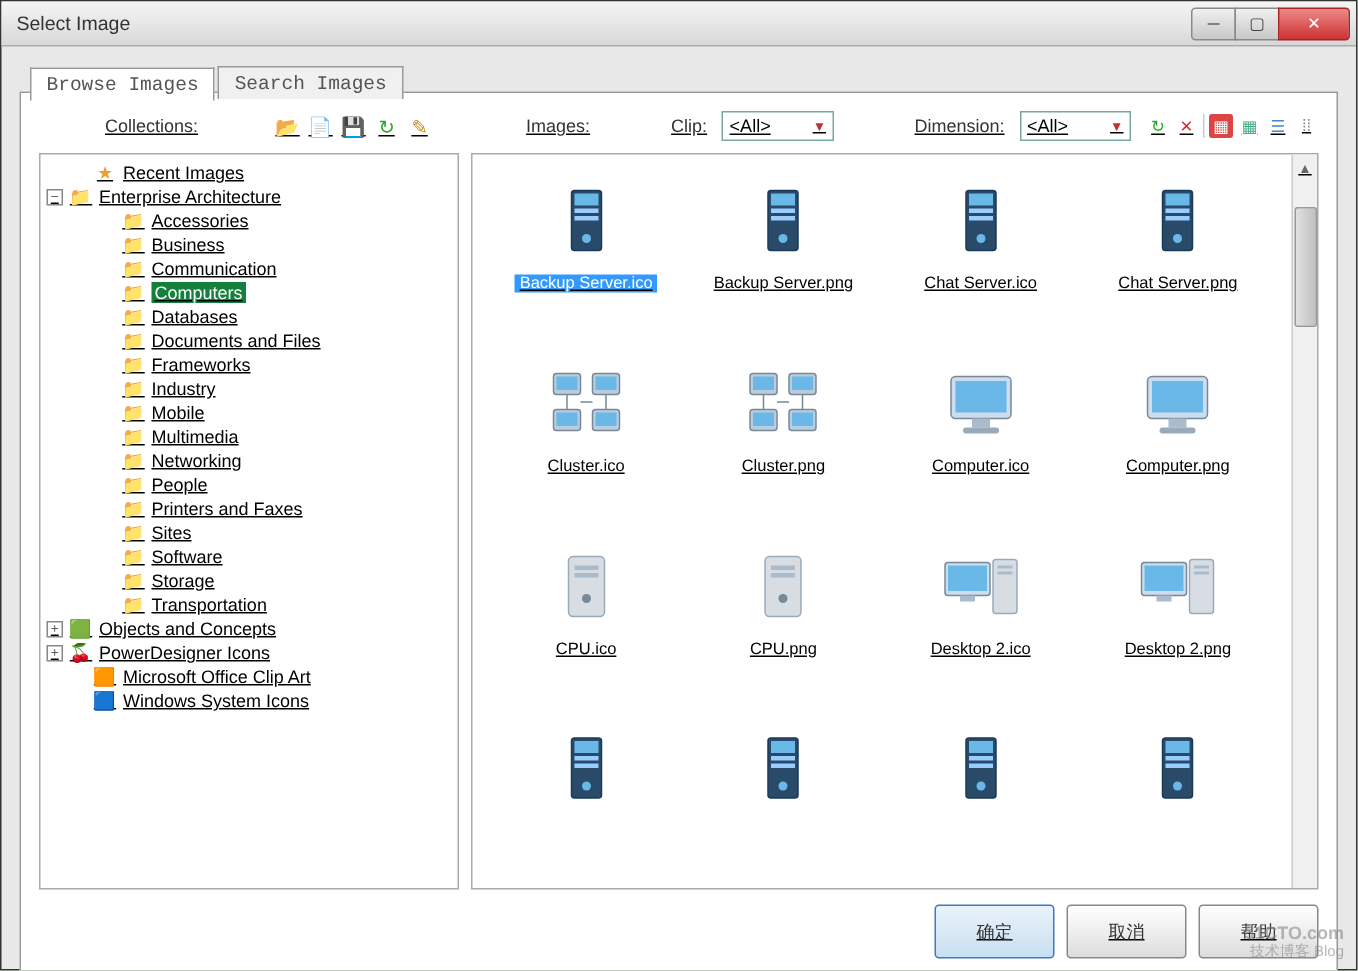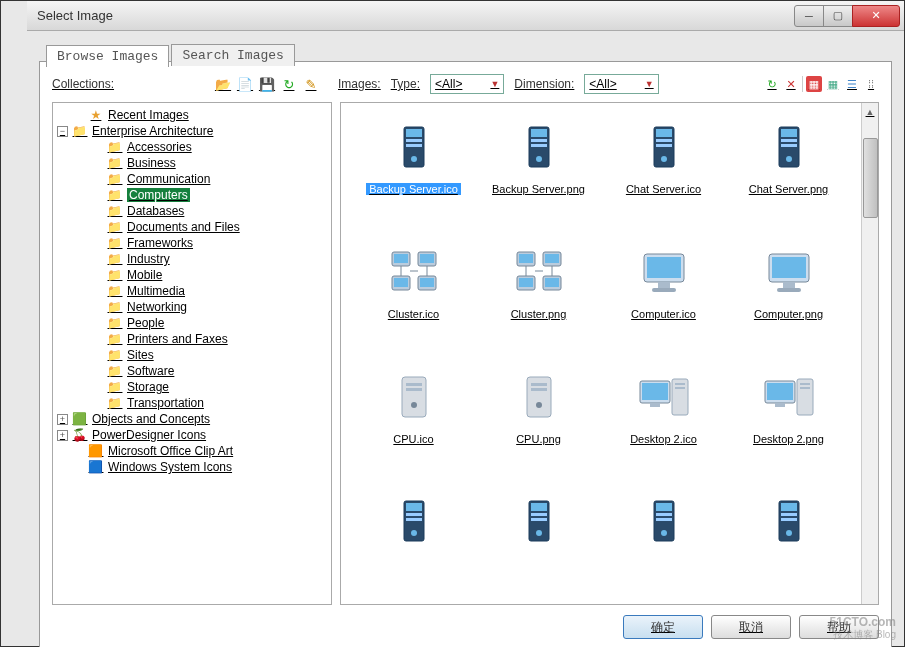--- a/index.html
+++ b/index.html
@@ -1,32 +1,32 @@
 <!DOCTYPE html>
 <html><head>
 <meta charset="utf-8">
 <style>
 * { box-sizing: border-box; margin: 0; padding: 0; font-family: "Microsoft Sans Serif", Tahoma, sans-serif; font-size: 12px; }
 body { background: #5a7a4a; width: 905px; height: 647px; overflow: hidden; position: relative; }
-.window { position: absolute; top: 0; left: 0; width: 905px; height: 647px; background: #e8e8e8; border: 1px solid #333; box-shadow: 0 0 10px rgba(0,0,0,0.5); padding-left: 26px; }
+.window { position: absolute; top: 0; left: 0; width: 905px; height: 647px; background: #e8e8e8; border: 1px solid #333; box-shadow: 0 0 10px rgba(0,0,0,0.5); }
 .titlebar { height: 30px; background: linear-gradient(to bottom, #f5f5f5, #d8d8d8); display: flex; align-items: center; padding-left: 10px; border-bottom: 1px solid #aaa; }
 .titlebar-text { color: #333; font-size: 13px; flex: 1; }
 .win-btns { display: flex; height: 22px; margin-right: 4px; }
 .win-btn { width: 30px; height: 22px; border: 1px solid #888; background: linear-gradient(to bottom, #f0f0f0, #c8c8c8); display: flex; align-items: center; justify-content: center; font-size: 11px; color: #444; margin-left: -1px; }
 .win-btn.close { width: 48px; background: linear-gradient(to bottom, #e88, #c33); color: #fff; border-color: #a22; border-top-right-radius: 3px; border-bottom-right-radius: 3px; }
 .win-btn.min { border-top-left-radius: 3px; border-bottom-left-radius: 3px; }
 .content { padding: 12px; height: calc(100% - 30px); text-decoration: underline; }
 .panel { background: #fff; border: 1px solid #999; height: 100%; position: relative; padding: 4px; }
 .tabs { position: absolute; top: -18px; left: 6px; display: flex; }
 .tab { padding: 3px 10px; border: 1px solid #999; background: #f0f0f0; font-family: "Courier New", monospace; font-size: 13px; color: #555; border-bottom: none; margin-right: 2px; }
 .tab.active { background: #fff; position: relative; top: 1px; }
 .main-area { display: flex; flex-direction: column; height: 100%; padding: 8px; }
 .toolbar-row { display: flex; align-items: center; margin-bottom: 8px; gap: 6px; }
 .toolbar-left { width: 280px; display: flex; align-items: center; }
-.toolbar-label { color: #333; }
+.toolbar-label { color: #333; margin-left: 44px; }
 .tb-icons { display: flex; gap: 4px; margin-left: auto; margin-right: 12px; }
 .tb-icon { width: 18px; height: 18px; display: flex; align-items: center; justify-content: center; font-size: 13px; }
 .toolbar-right { display: flex; align-items: center; gap: 10px; flex: 1; }
 .combo { border: 1px solid #7a9; background: #fff; padding: 1px 4px; display: flex; align-items: center; gap: 28px; height: 20px; }
 .combo-arrow { color: #b33; font-size: 9px; }
 .view-icons { display: flex; gap: 3px; margin-left: auto; }
 .view-icon { width: 16px; height: 16px; display: flex; align-items: center; justify-content: center; font-size: 11px; }
 .split { display: flex; flex: 1; gap: 8px; min-height: 0; }
 .tree-panel { width: 280px; border: 1px solid #aaa; background: #fff; overflow-y: auto; padding: 4px 2px; }
 .tree-item { display: flex; align-items: center; padding: 1px 0; white-space: nowrap; }
@@ -48,21 +48,21 @@
 .image-name.selected { background: #3399ff; color: #fff; padding: 0 3px; }
 .scrollbar { width: 17px; background: #f0f0f0; border-left: 1px solid #ccc; }
 .sb-thumb { width: 15px; height: 80px; background: linear-gradient(to right, #e0e0e0, #c0c0c0); border: 1px solid #999; border-radius: 2px; margin: 18px auto 0; }
 .sb-arrow { height: 17px; display: flex; align-items: center; justify-content: center; color: #666; font-size: 9px; }
 .images-wrap { display: flex; flex: 1; min-height: 0; }
 .status-row { display: flex; margin-top: 6px; gap: 8px; }
 .status-left { width: 280px; color: #333; }
 .status-right { flex: 1; color: #333; }
 .status-line { margin-bottom: 2px; }
 .buttons-row { display: flex; justify-content: flex-end; gap: 8px; margin-top: 10px; }
-.dlg-btn { min-width: 80px; height: 24px; border: 1px solid #888; background: linear-gradient(to bottom, #fff, #ddd); border-radius: 3px; display: flex; align-items: center; justify-content: center; color: #333; }
+.dlg-btn { min-width: 80px; height: 36px; border: 1px solid #888; background: linear-gradient(to bottom, #fff, #ddd); border-radius: 3px; display: flex; align-items: center; justify-content: center; color: #333; }
 .dlg-btn.primary { border: 1px solid #3a7abd; background: linear-gradient(to bottom, #eaf3fb, #c8dff0); }
 .watermark { position: absolute; right: 8px; bottom: 6px; color: #888; font-size: 14px; font-weight: bold; opacity: 0.6; pointer-events: none; text-align: right; line-height: 1.1; }
 .watermark .sub { font-size: 10px; font-weight: normal; }
 </style>
 </head>
 <body>
 
 <div class="window">
   <div class="titlebar">
     <span class="titlebar-text">Select Image</span>
@@ -88,21 +88,21 @@
             <div class="tb-icons">
               <span class="tb-icon">📂</span>
               <span class="tb-icon">📄</span>
               <span class="tb-icon">💾</span>
               <span class="tb-icon" style="color:#2a2">↻</span>
               <span class="tb-icon" style="color:#c80">✎</span>
             </div>
           </div>
           <div class="toolbar-right">
             <span class="toolbar-label">Images:</span>
-            <span class="toolbar-label">Type:</span>
+            <span class="toolbar-label">Clip:</span>
             <div class="combo">
               <span>&lt;All&gt;</span>
               <span class="combo-arrow">▼</span>
             </div>
             <span class="toolbar-label">Dimension:</span>
             <div class="combo">
               <span>&lt;All&gt;</span>
               <span class="combo-arrow">▼</span>
             </div>
             <div class="view-icons">

